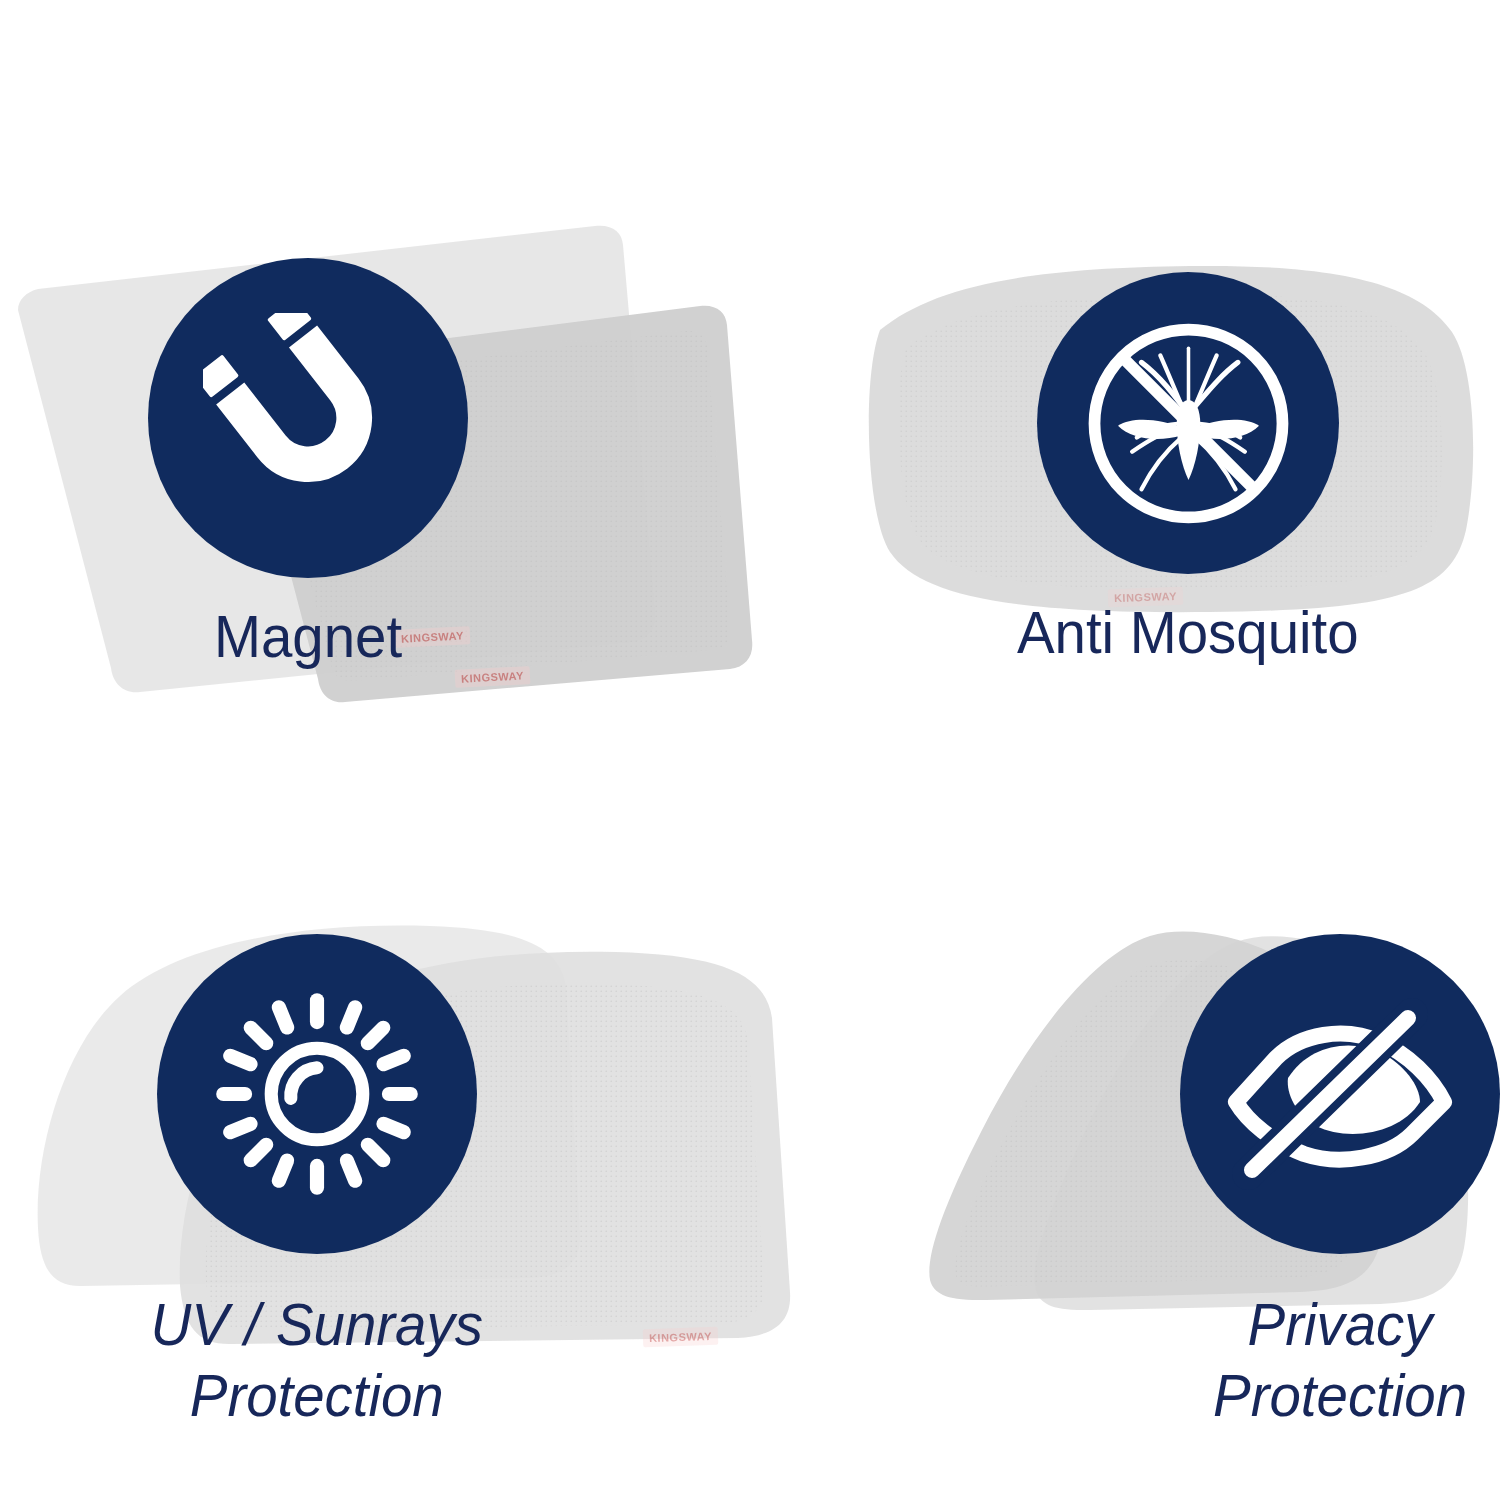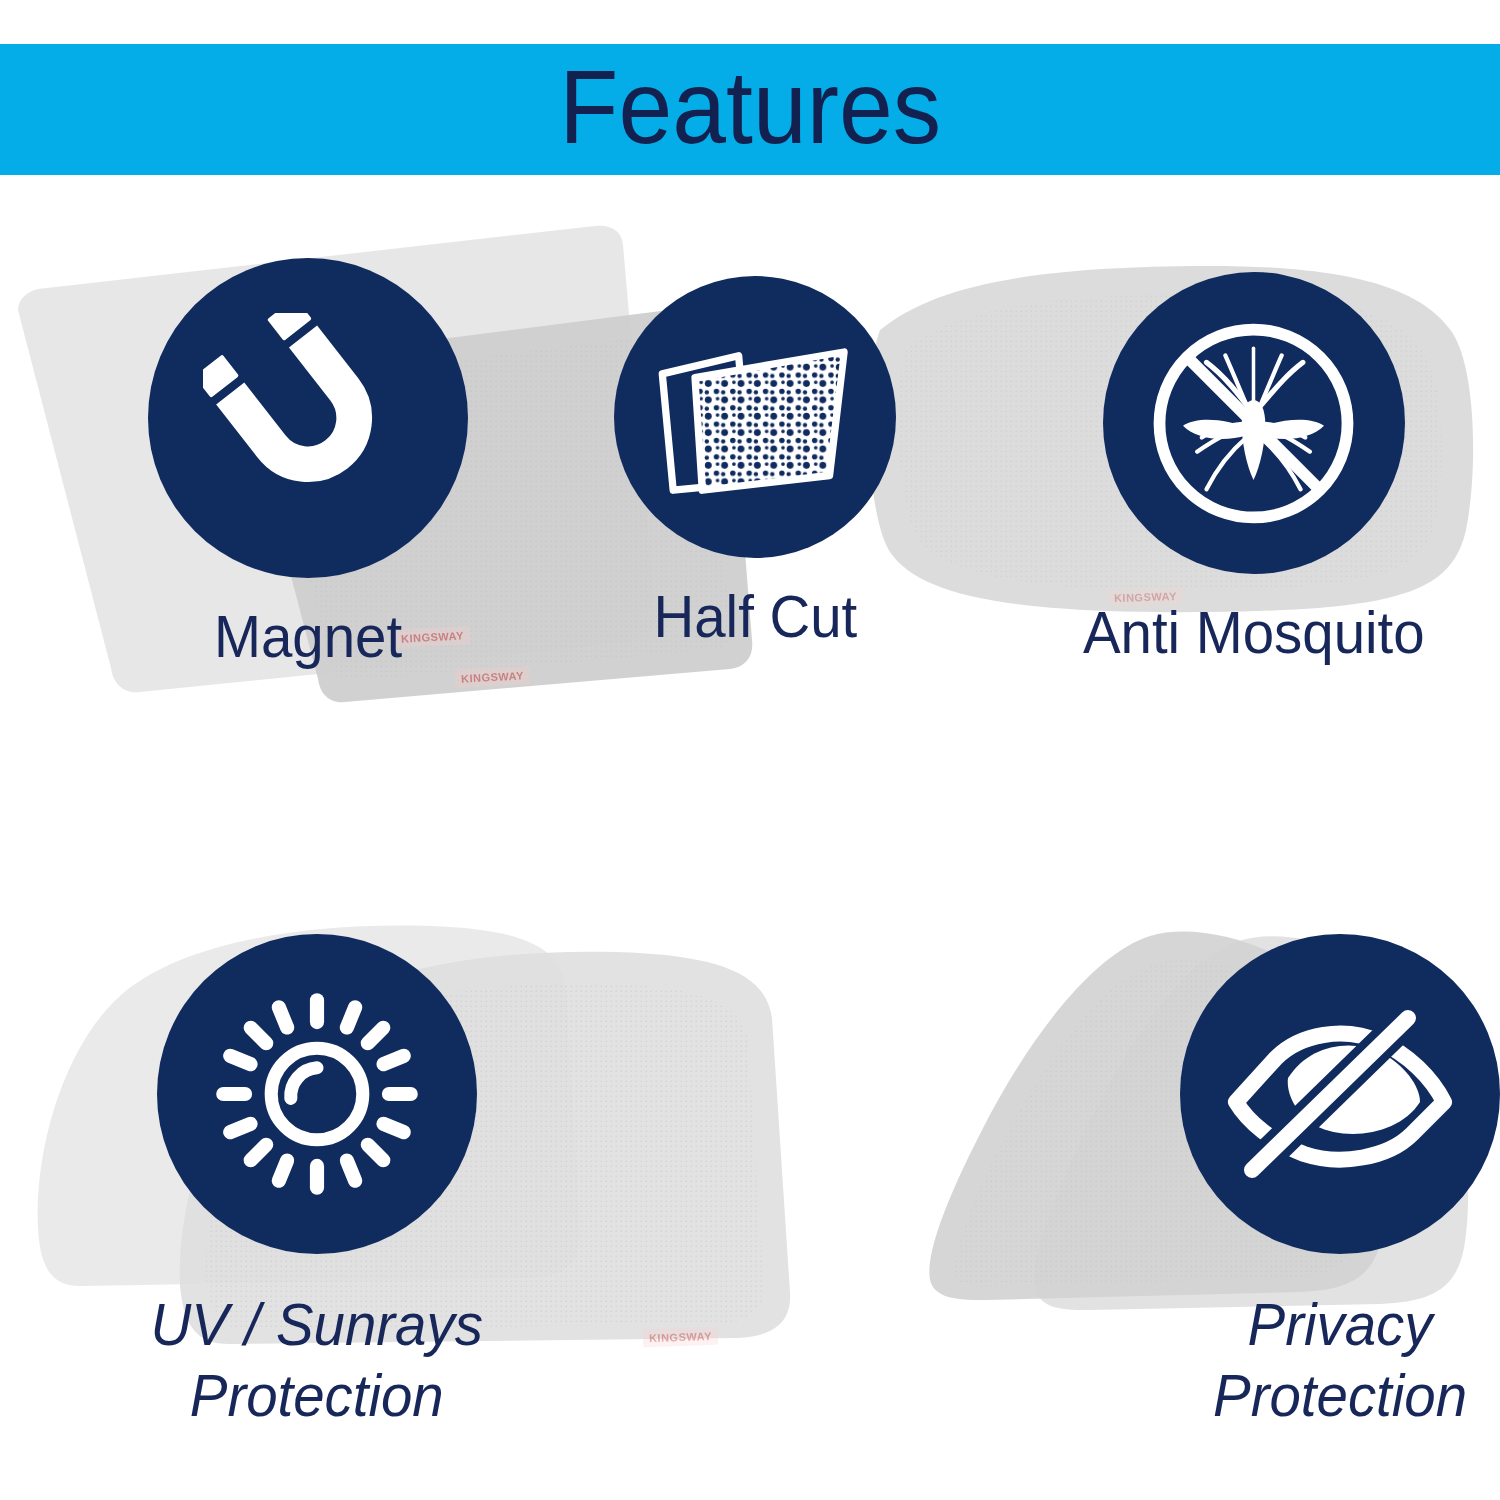--- a/index.html
+++ b/index.html
@@ -62,20 +62,21 @@
   
   .row {
     position: absolute;
     left: 0;
     width: 1500px;
     z-index: 20;
     display: flex;
     flex-direction: row;
     align-items: flex-start;
     justify-content: space-between;
+    gap: 40px;
   }
   #row-1 { top: 258px; }
   #row-2 { top: 934px; font-style: italic; }
 
   .feature {
     position: relative;
     display: flex;
     flex-direction: column;
     align-items: center;
     flex: 0 0 auto;
@@ -205,59 +206,36 @@
                  C 1352 1266 1330 1276 1288 1278 L 1006 1286 C 970 1287 960 1288 956 1276 Z" fill="url(#meshdots)"></path>
       </g>
     </svg>
   </div>
 
   <div class="watermark" style="left:395px; top:628px; transform:rotate(-3deg);">KINGSWAY</div>
   <div class="watermark" style="left:455px; top:668px; transform:rotate(-3deg);">KINGSWAY</div>
   <div class="watermark" style="left:1108px; top:588px; transform:rotate(-2deg); opacity:0.35;">KINGSWAY</div>
   <div class="watermark" style="left:643px; top:1328px; transform:rotate(-2deg); opacity:0.45;">KINGSWAY</div>
 
-  <div id="header-band">
-    <div id="page-title">Features</div>
-  </div>
 
   <div class="row" id="row-1">
 
     <div class="feature" id="f-magnet">
       <div class="icon-circle">
         <svg width="210" height="210" viewBox="0 0 100 100">
           <g transform="rotate(-38 50 50)">
             <path d="M 28 18 L 28 50 A 22 22 0 0 0 72 50 L 72 18" fill="none" stroke="#ffffff" stroke-width="17" stroke-linecap="butt"></path>
             <rect x="19.5" y="1" width="17" height="13" fill="#ffffff" rx="1"></rect>
             <rect x="63.5" y="1" width="17" height="13" fill="#ffffff" rx="1"></rect>
           </g>
         </svg>
       </div>
       <div class="feature-label">Magnet</div>
     </div>
 
-    <div class="feature" id="f-halfcut">
-      <div class="icon-circle">
-        <svg width="200" height="175" viewBox="0 0 110 96">
-          <defs>
-            <pattern id="meshHoles" width="9" height="9" patternUnits="userSpaceOnUse">
-              <circle cx="2.3" cy="2.3" r="1.9" fill="#102B5E"></circle>
-              <circle cx="6.8" cy="6.6" r="1.5" fill="#102B5E"></circle>
-              <circle cx="7.4" cy="1.6" r="1.0" fill="#102B5E"></circle>
-              <circle cx="1.5" cy="7.2" r="1.2" fill="#102B5E"></circle>
-            </pattern>
-          </defs>
-
-          <path d="M 4 24 L 46 14 L 52 84 L 10 88 Z" fill="none" stroke="#ffffff" stroke-width="4" stroke-linejoin="round"></path>
-
-          <path d="M 22 26 L 104 12 L 96 80 L 26 88 Z" fill="#ffffff" stroke="#ffffff" stroke-width="4" stroke-linejoin="round"></path>
-          <path d="M 24 28 L 102 14 L 94 78 L 28 86 Z" fill="url(#meshHoles)"></path>
-        </svg>
-      </div>
-      <div class="feature-label">Half Cut</div>
-    </div>
 
     <div class="feature" id="f-mosquito">
       <div class="icon-circle">
         <svg width="235" height="235" viewBox="0 0 100 100">
           <g stroke="#ffffff" fill="none" stroke-linecap="round" stroke-linejoin="round">
 
             <path d="M 50 49 C 46 40 42 30 38 21" stroke-width="1.8"></path>
             <path d="M 50 49 C 54 40 58 30 62 21" stroke-width="1.8"></path>
 
             <path d="M 50 48 L 50 18" stroke-width="1.5"></path>

